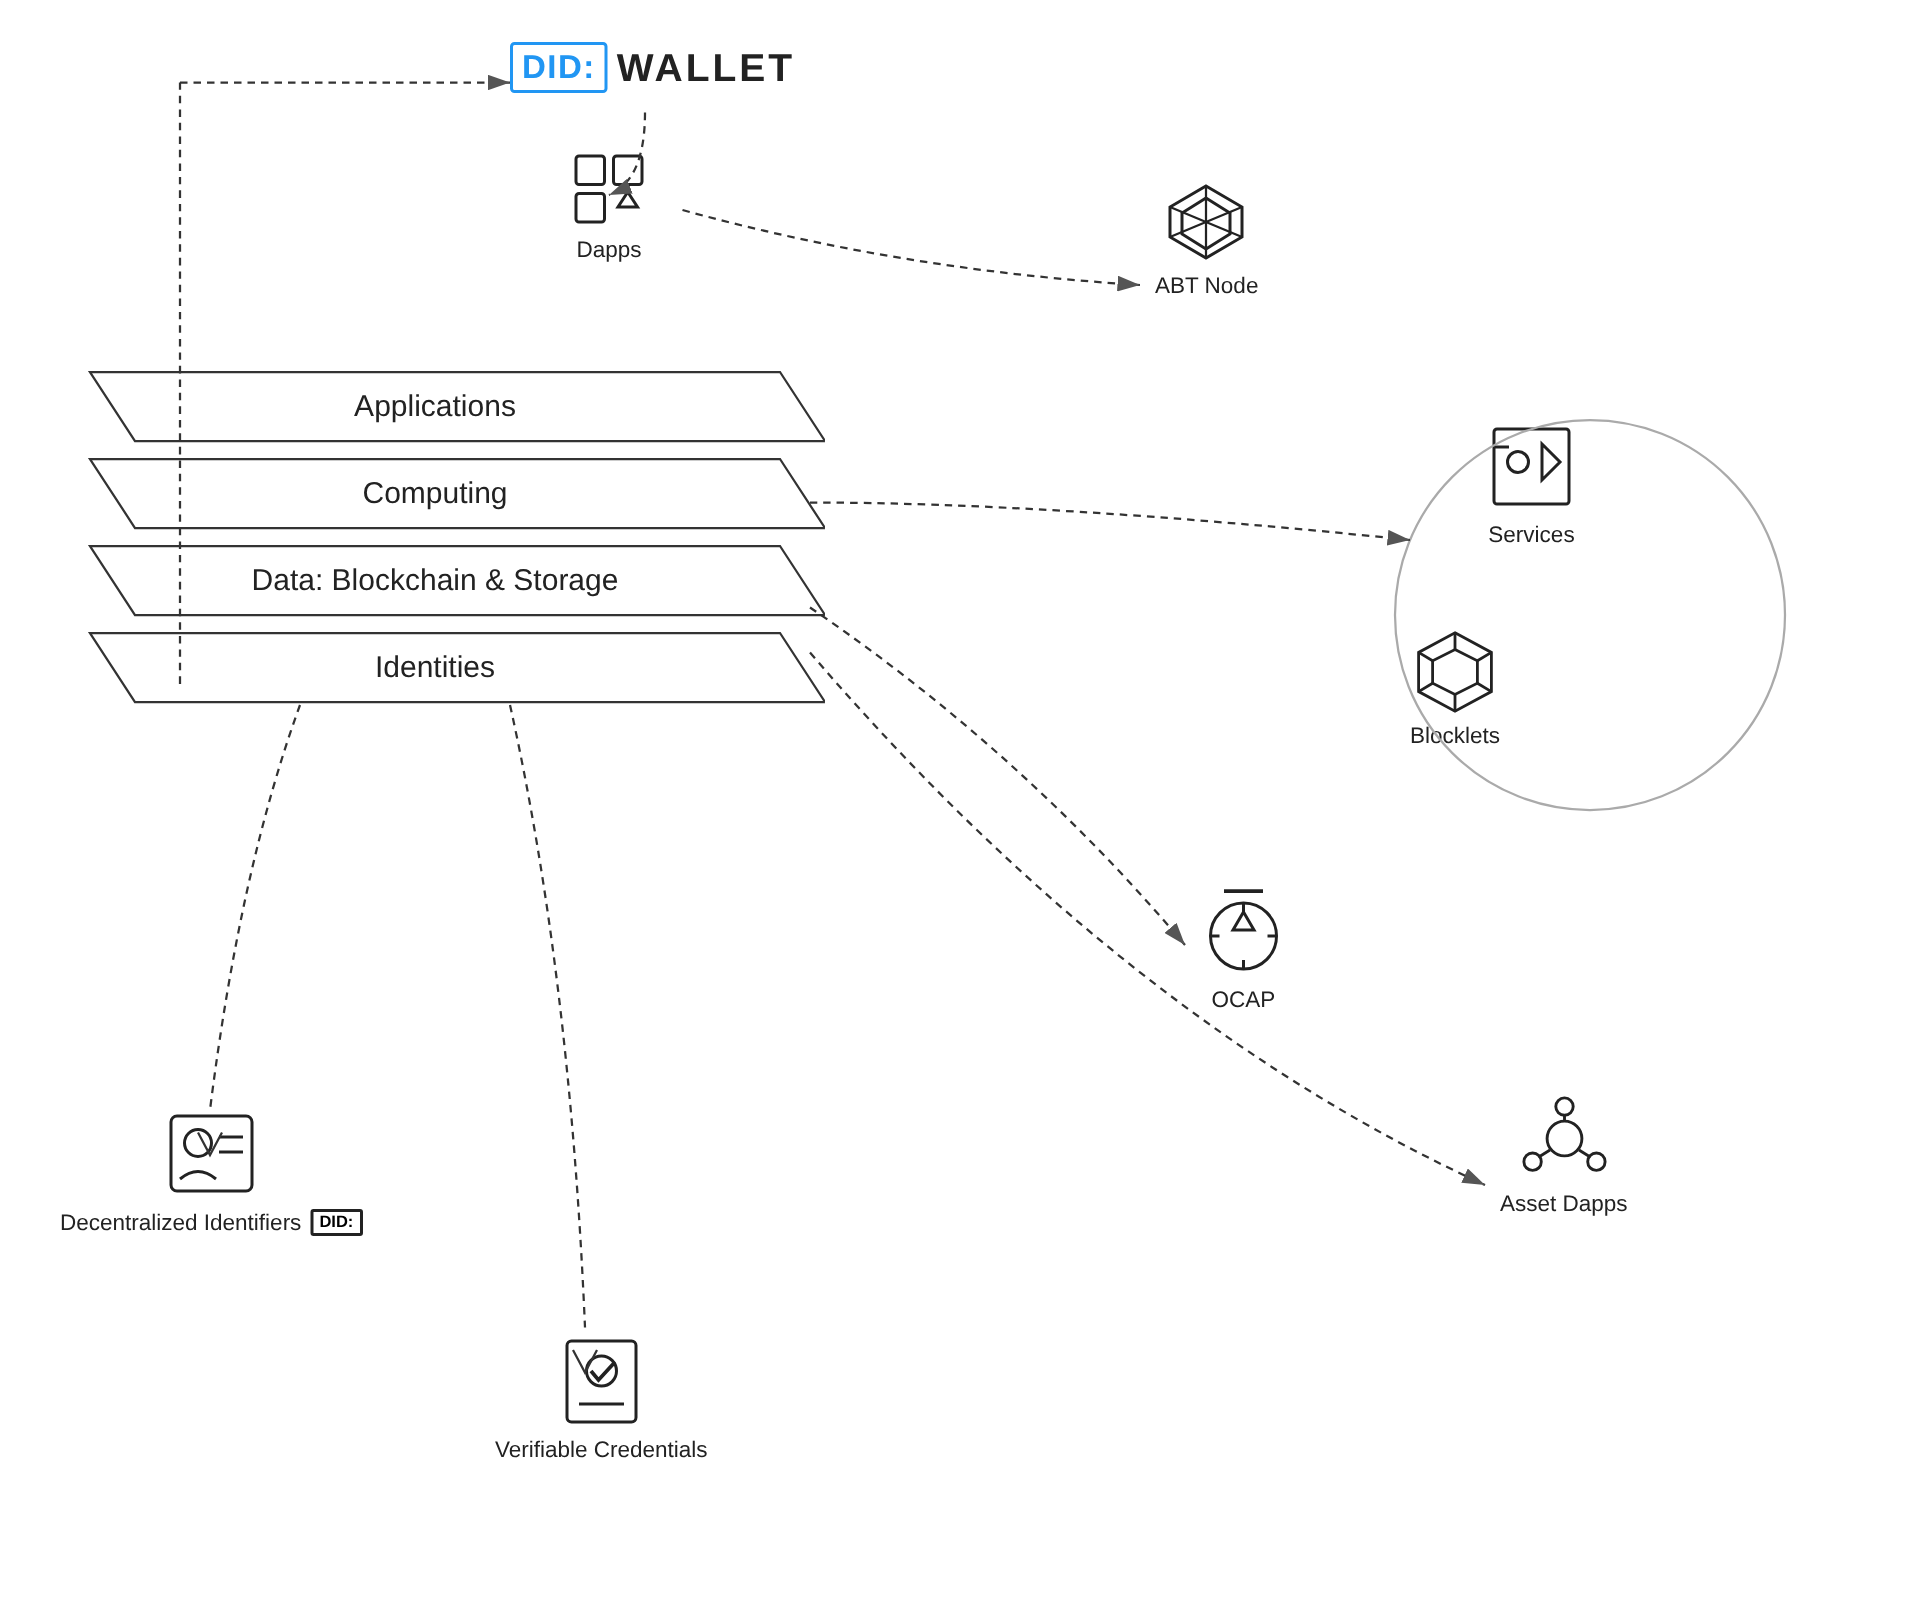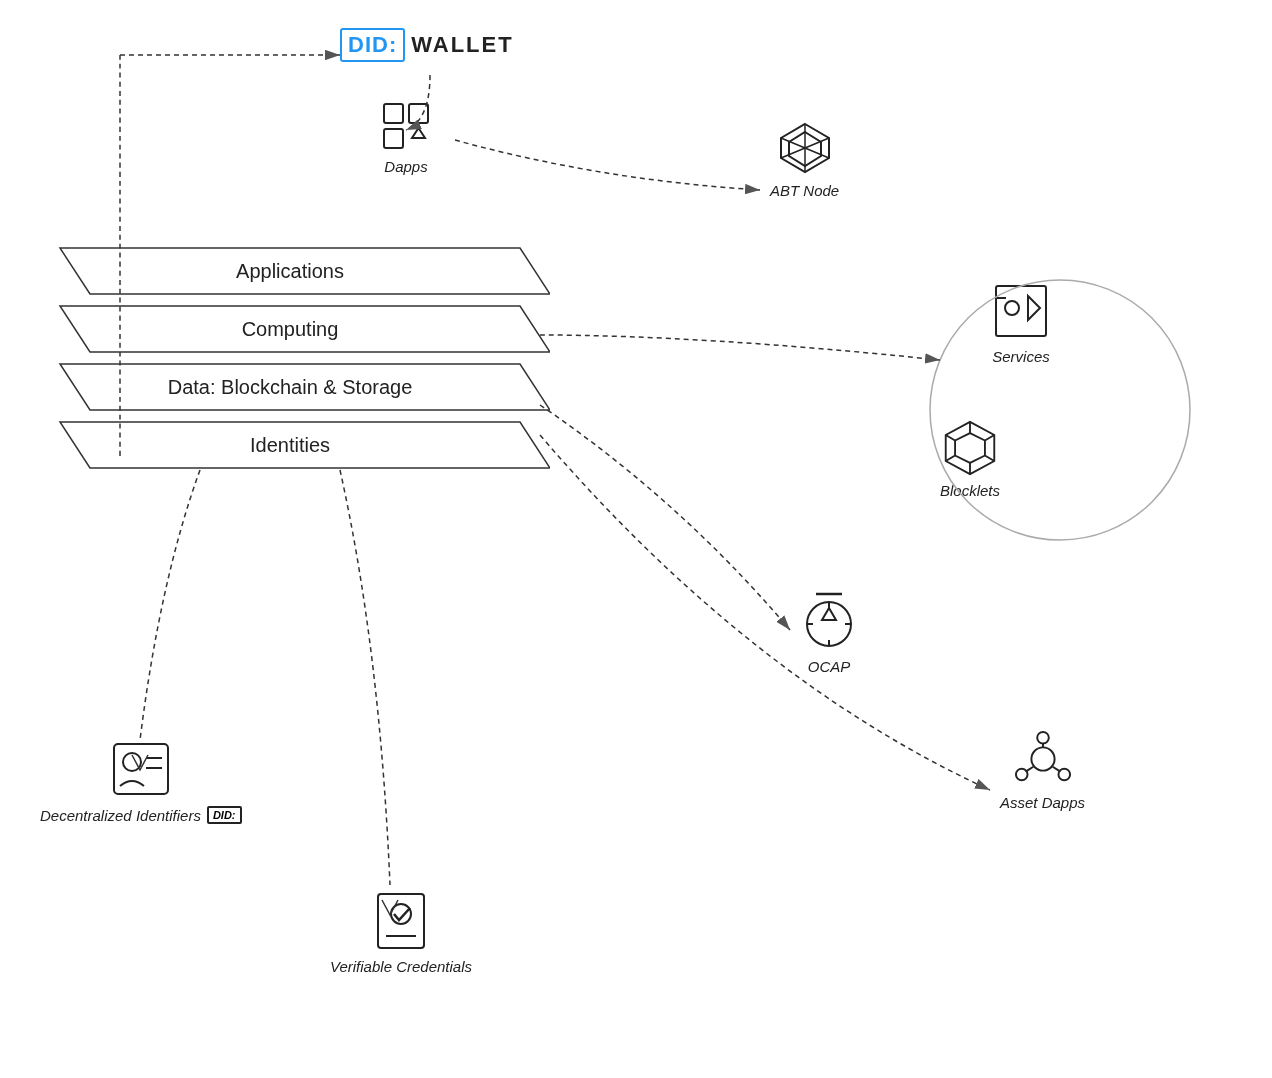--- a/index.html
+++ b/index.html
@@ -15,21 +15,20 @@
       position: relative;
       width: 1144px;
       height: 1078px;
     }
     .node {
       position: absolute;
       display: flex;
       flex-direction: column;
       align-items: center;
       gap: 6px;
-      font-style: italic;
     }
     .node-label {
       font-size: 15px;
       color: #222;
       text-align: center;
       font-weight: 400;
     }
     .icon-box {
       display: flex;
       align-items: center;
@@ -50,21 +49,21 @@
       color: #2196F3;
       border: 2.5px solid #2196F3;
       padding: 2px 6px;
       font-size: 22px;
       font-weight: 800;
       letter-spacing: 1px;
       border-radius: 3px;
     }
     .wallet-part {
       color: #222;
-      font-size: 22px;
+      font-size: 26px;
       font-weight: 800;
       letter-spacing: 2px;
       margin-left: 6px;
     }
 
     
     .stack-container {
       position: absolute;
       top: 240px;
       left: 30px;

